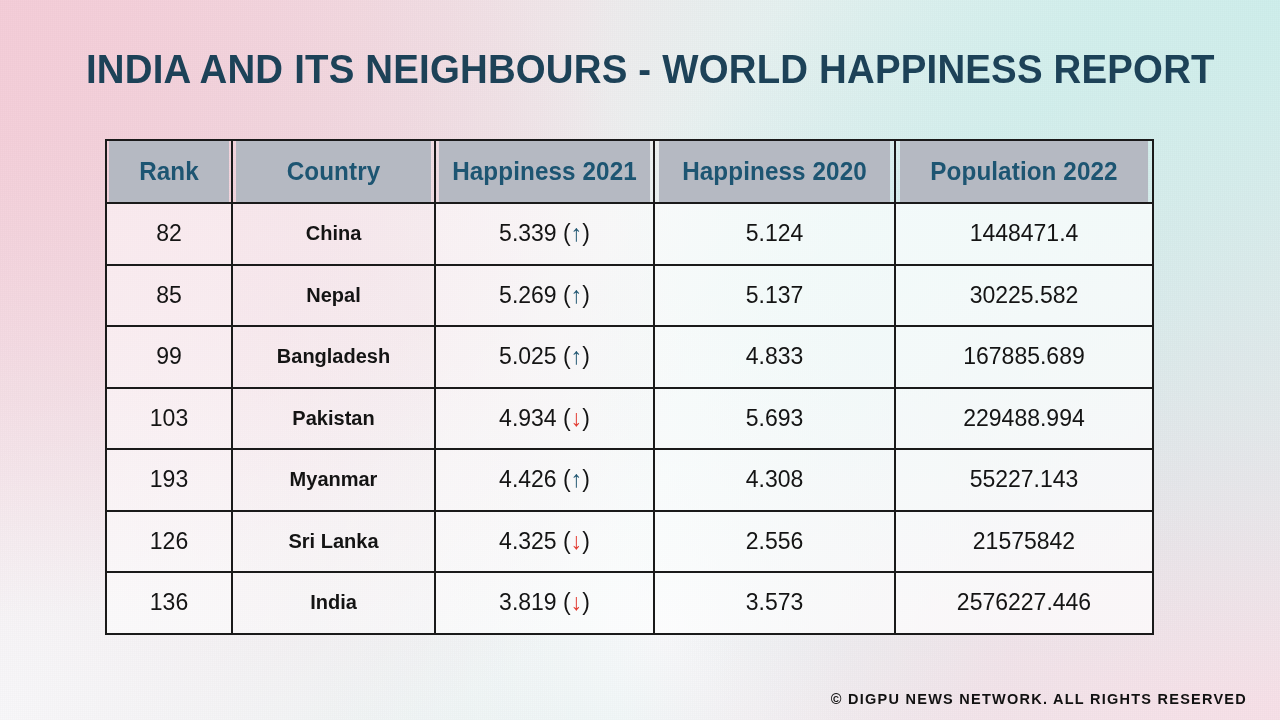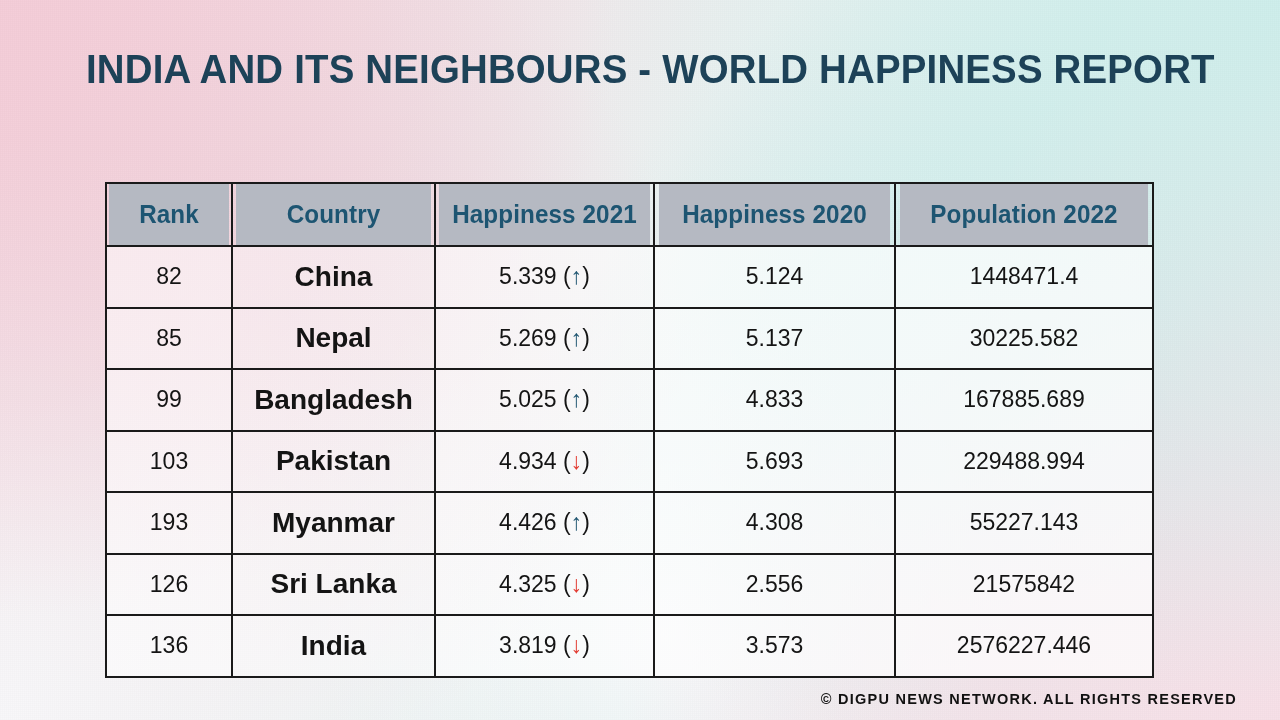--- a/index.html
+++ b/index.html
@@ -57,21 +57,20 @@
   
   #table-wrap {
     position:absolute;
     left:105px; top:139px;
     width:1047px;
   }
   table {
     width:100%;
     border-collapse:collapse;
     table-layout:fixed;
-    margin-top:43px;
   }
   th, td {
     border:2px solid #1a1a1a;
     text-align:center;
     vertical-align:middle;
     font-size:23px;
     color:#141414;
     background-clip:padding-box;
   }
 
@@ -89,37 +88,37 @@
     font-size:25px;
     font-weight:700;
     transform:scaleX(0.97);
     letter-spacing:0.1px;
   }
 
   tbody tr { height:61.5px;border-radius:15px; }
   tbody td { background:rgba(255,255,255,0.60); }
   tbody td.country {
     font-weight:700;
-    font-size:28px;
+    font-size:20px;
     background:rgba(255,255,255,0.42);
   }
   tbody td.rank { background:rgba(255,255,255,0.50); }
   tbody td.h21 { background:rgba(255,255,255,0.58); }
   tbody td.h20 { background:rgba(255,255,255,0.66); }
   tbody td.pop { background:rgba(255,255,255,0.70); }
 
   .val-wrap { display:inline-block; white-space:nowrap; }
   .arrow { font-weight:700; font-size:23px; }
   .arrow.up { color:#1f5570; }
   .arrow.down { color:#e23a30; }
 
   
   #footer {
     position:absolute;
-    right:43px; bottom:13px;
+    right:33px; bottom:13px;
     font-size:14.5px;
     font-weight:700;
     letter-spacing:1.25px;
     color:#111111;
     white-space:nowrap;
     margin-top:36px;
   }
 </style>
 </head>
 <body>

